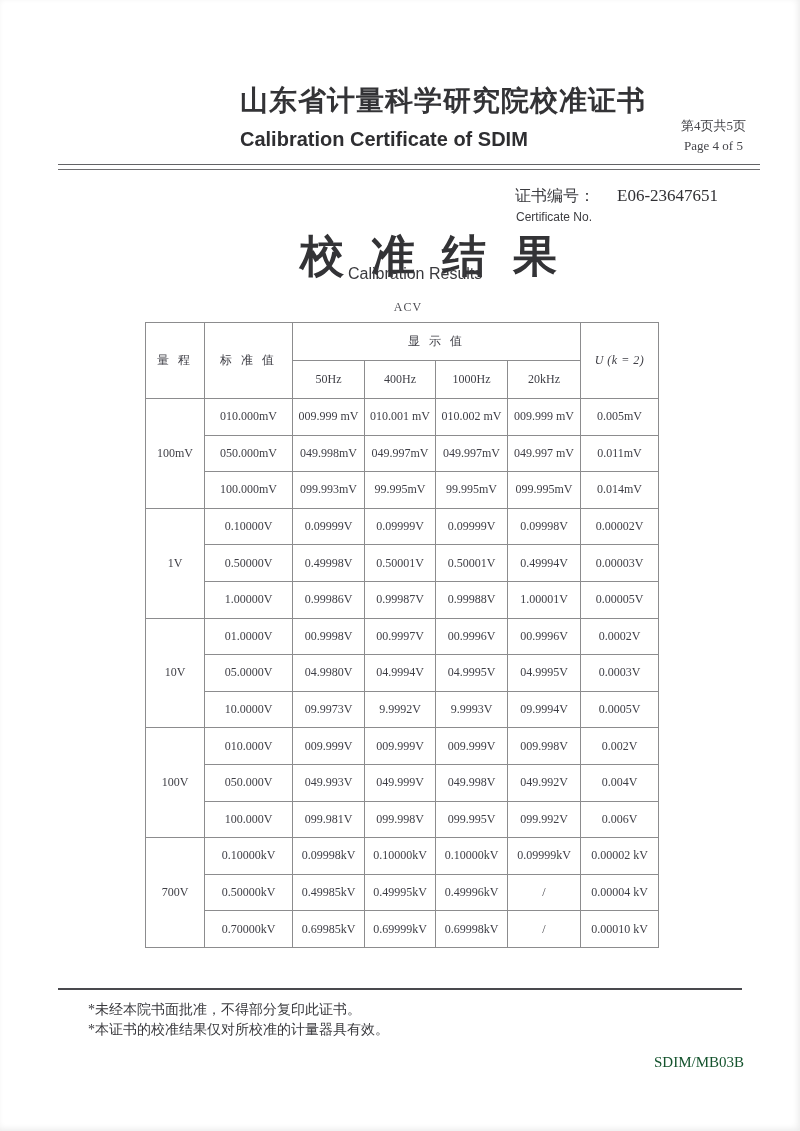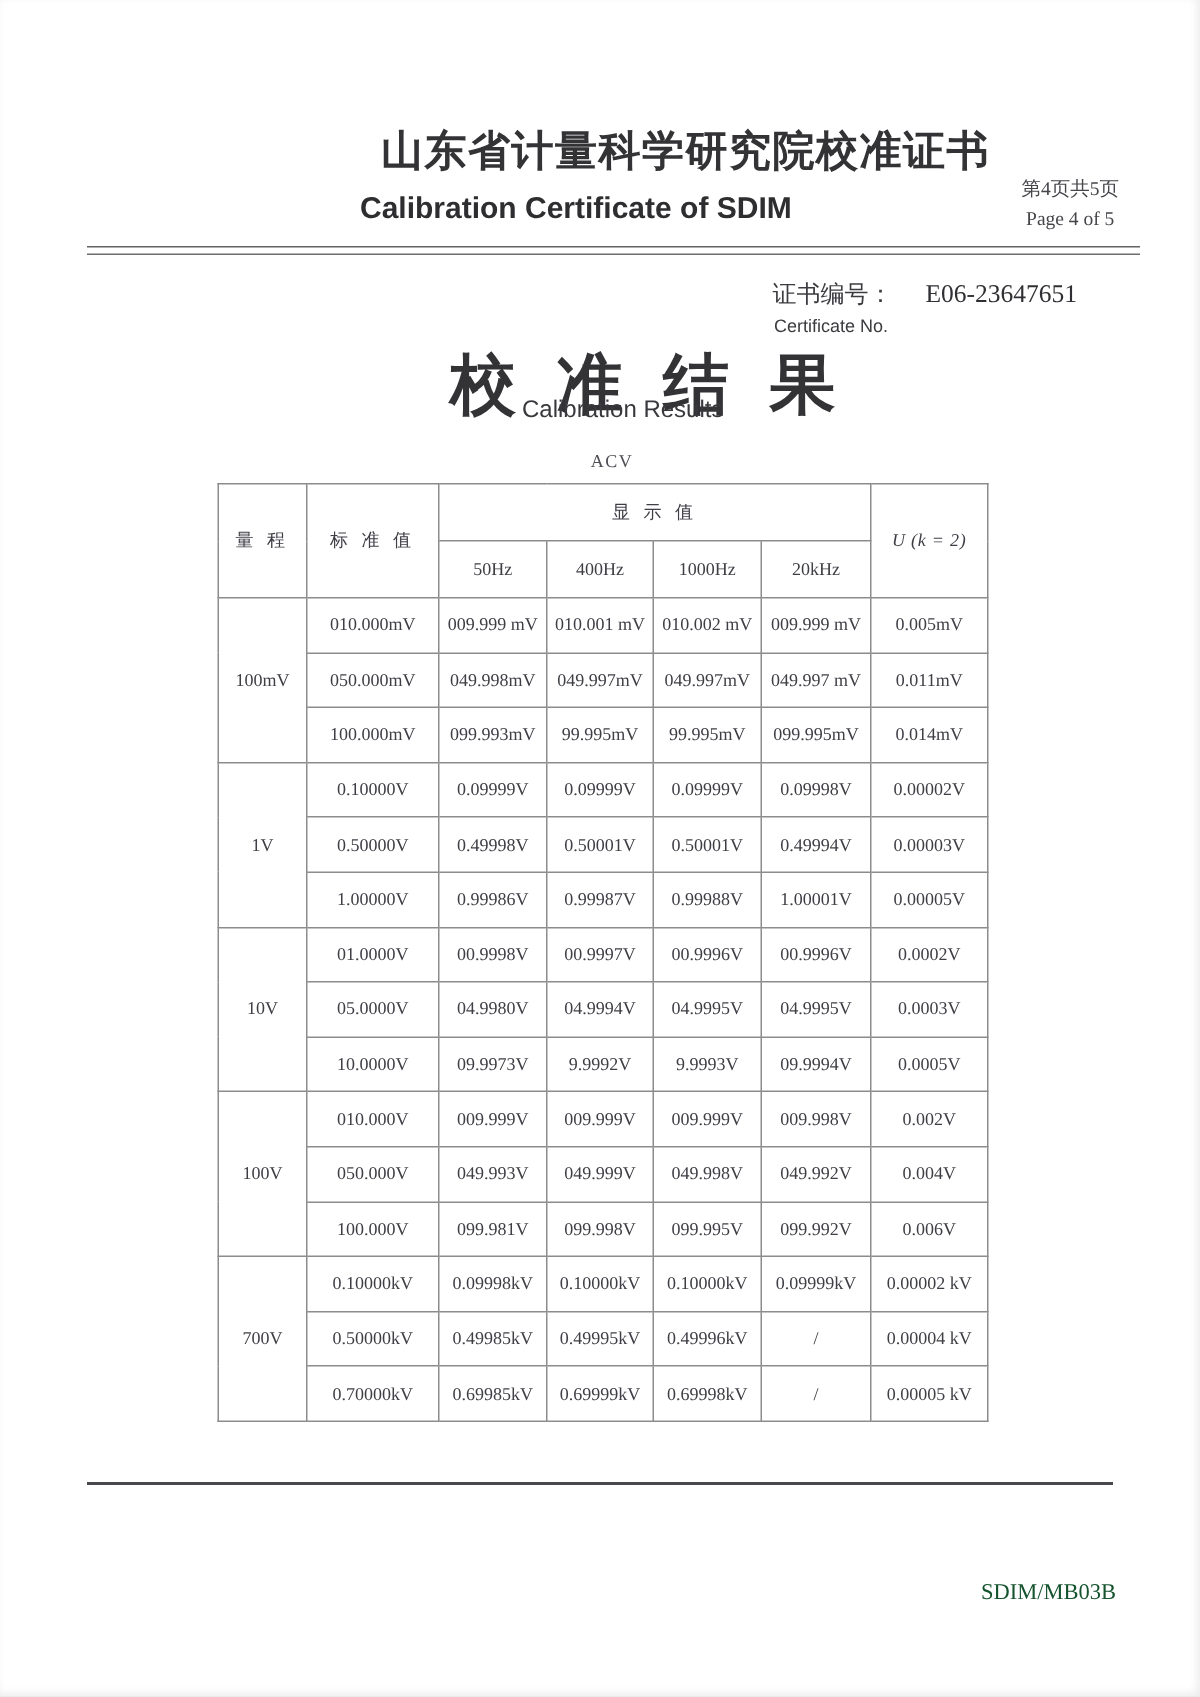--- a/index.html
+++ b/index.html
@@ -8,21 +8,21 @@
     background:#ffffff;overflow:hidden;
     font-family:"Liberation Serif","DejaVu Serif",serif;color:#3a3a3e;
     box-shadow:inset -2px -2px 6px rgba(0,0,0,0.08);
   }
   
   .logo{position:absolute;left:80px;top:68px;width:92px;height:100px;text-align:center;}
   .logo svg{display:block;margin:0 auto;}
   .logo-text{font-family:"Liberation Sans","DejaVu Sans",sans-serif;font-weight:bold;
     font-size:23px;color:#6e6e72;letter-spacing:1px;line-height:1;margin-top:-4px;}
   .cn-title{position:absolute;left:240px;top:82px;width:380px;text-align:left;
-    font-size:28px;font-weight:600;letter-spacing:1px;color:#333336;white-space:nowrap;margin-left:14px;}
+    font-size:28px;font-weight:600;letter-spacing:1px;color:#333336;white-space:nowrap;}
   .en-title{position:absolute;left:240px;top:128px;width:380px;
     font-family:"Liberation Sans","DejaVu Sans",sans-serif;font-weight:bold;
     font-size:20px;color:#2e2e31;white-space:nowrap;}
   .page-info{position:absolute;right:54px;top:116px;text-align:center;
     font-size:13px;color:#45454a;line-height:20px;}
   .double-rule{position:absolute;left:58px;top:164px;width:702px;height:4px;
     border-top:1.5px solid #636366;border-bottom:1.5px solid #6d6d70;}
   
   .cert-row{position:absolute;left:515px;top:186px;font-size:16px;color:#3c3c40;white-space:nowrap;}
   .cert-value{font-size:17px;margin-left:22px;color:#303034;}
@@ -217,21 +217,25 @@
           <td>0.49996kV</td>
           <td>/</td>
           <td>0.00004 kV</td>
         </tr>
         <tr>
           <td>0.70000kV</td>
           <td>0.69985kV</td>
           <td>0.69999kV</td>
           <td>0.69998kV</td>
           <td>/</td>
-          <td>0.00005 kV</td>
+          <td>0.00010 kV</td>
         </tr>
       </tbody>
   </table>
 
   <div class="bottom-rule"></div>
+  <div class="footnotes">
+    <div>*未经本院书面批准，不得部分复印此证书。</div>
+    <div>*本证书的校准结果仅对所校准的计量器具有效。</div>
+  </div>
   <div class="form-no">SDIM/MB03B</div>
 
 </div>
 
 </body></html>

